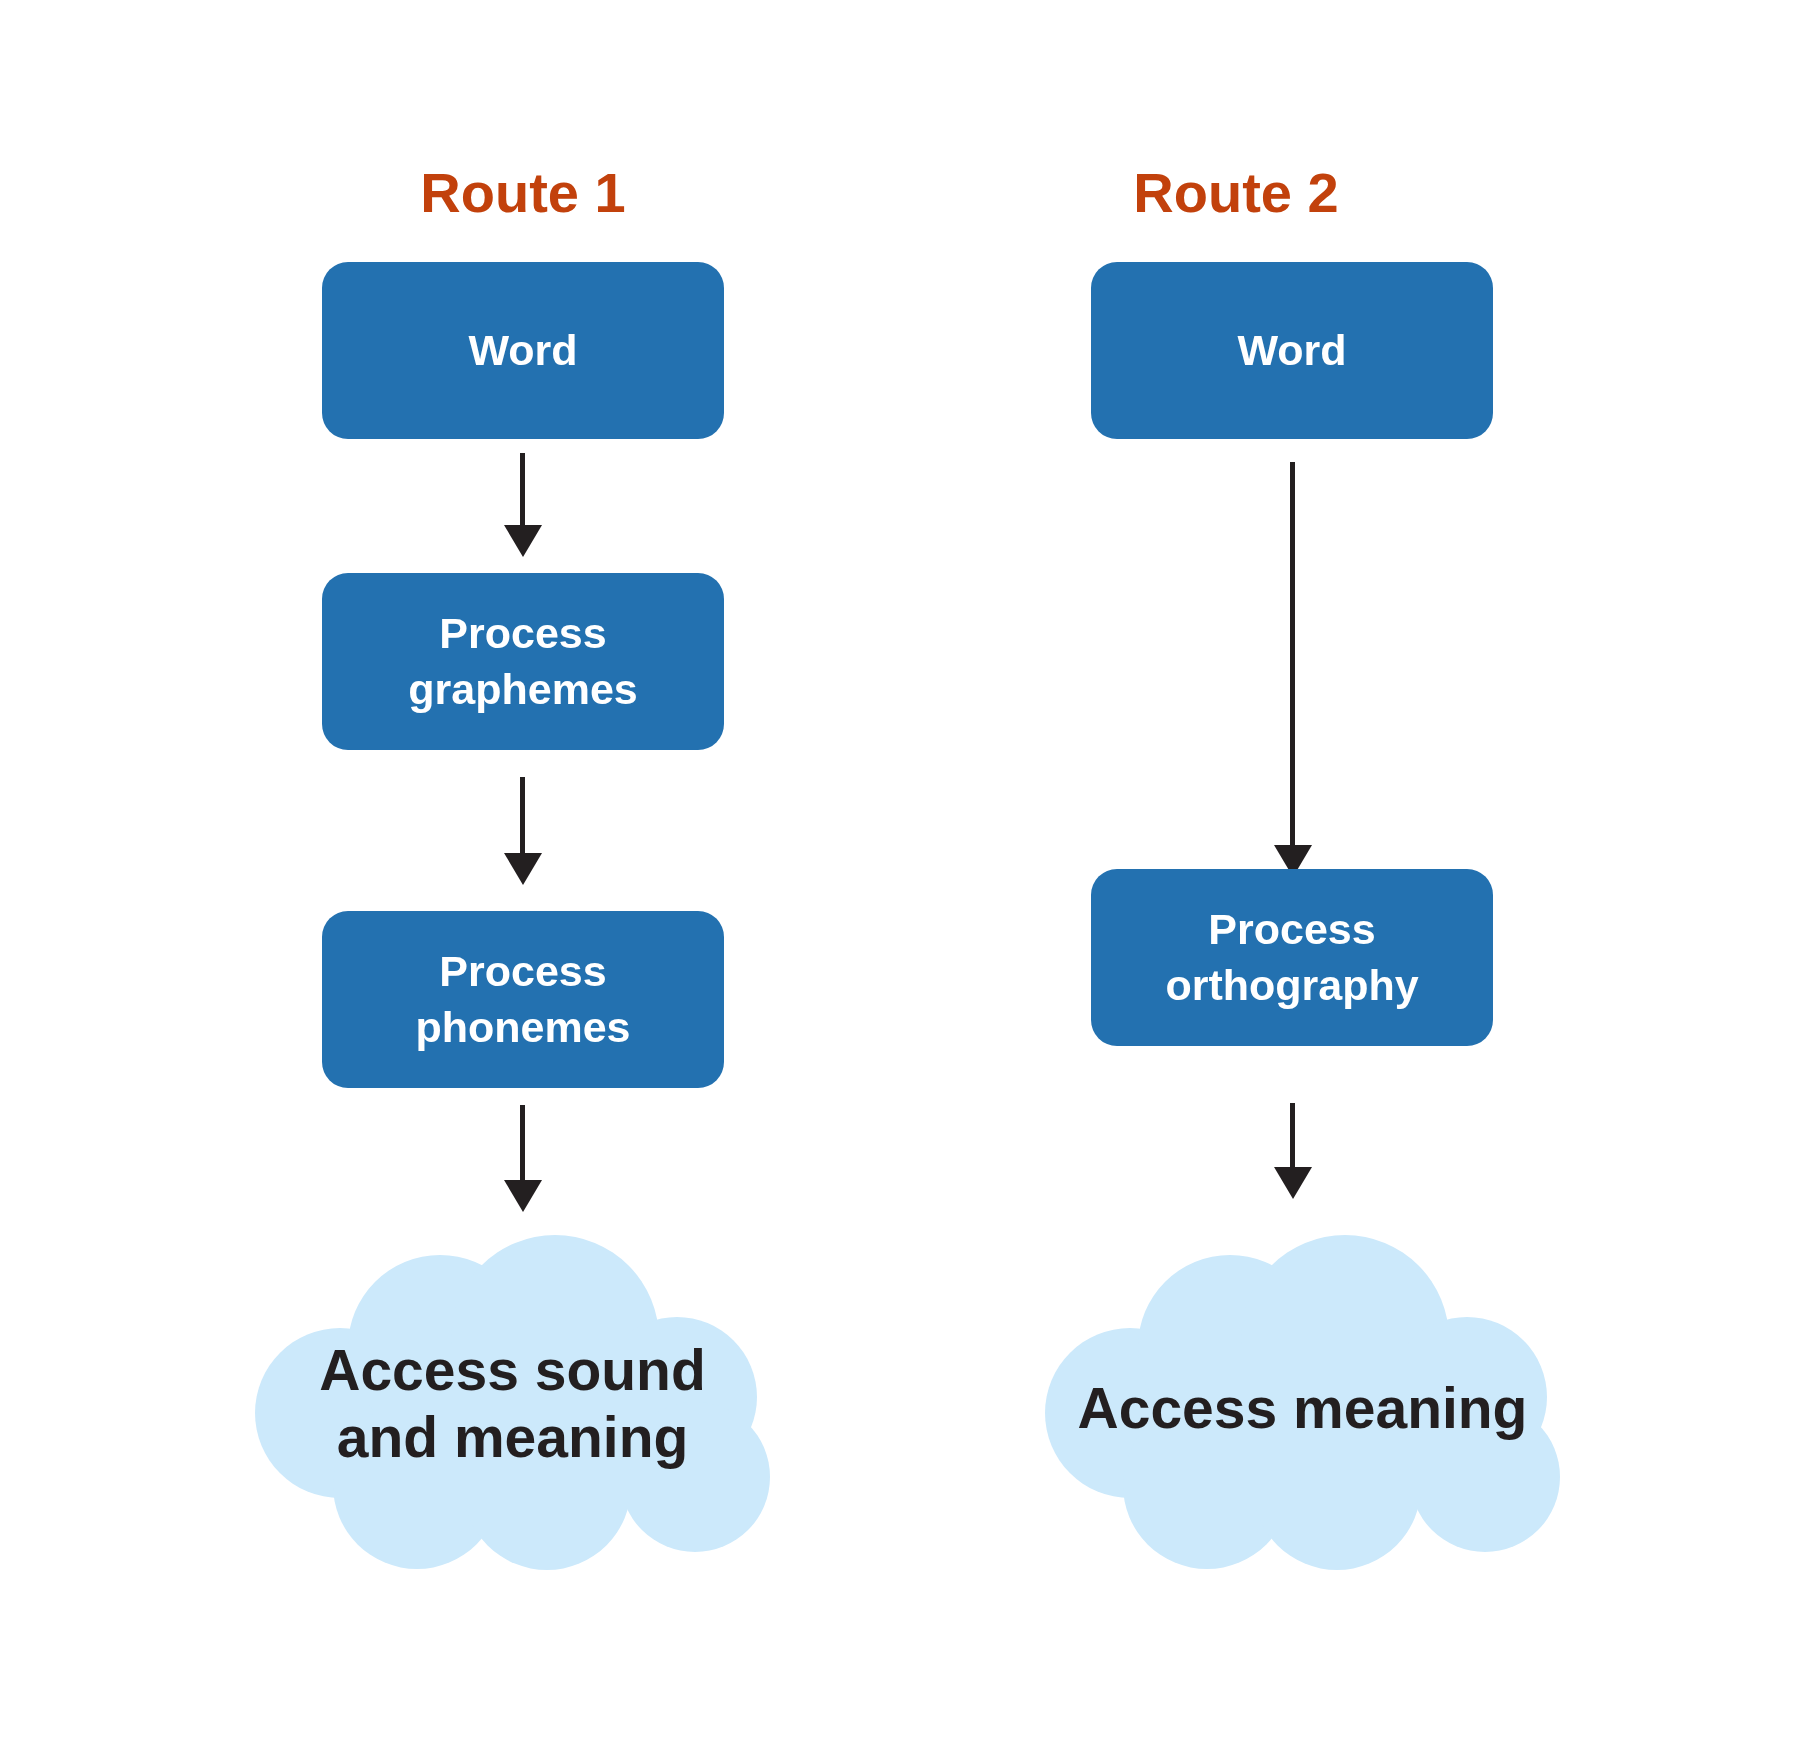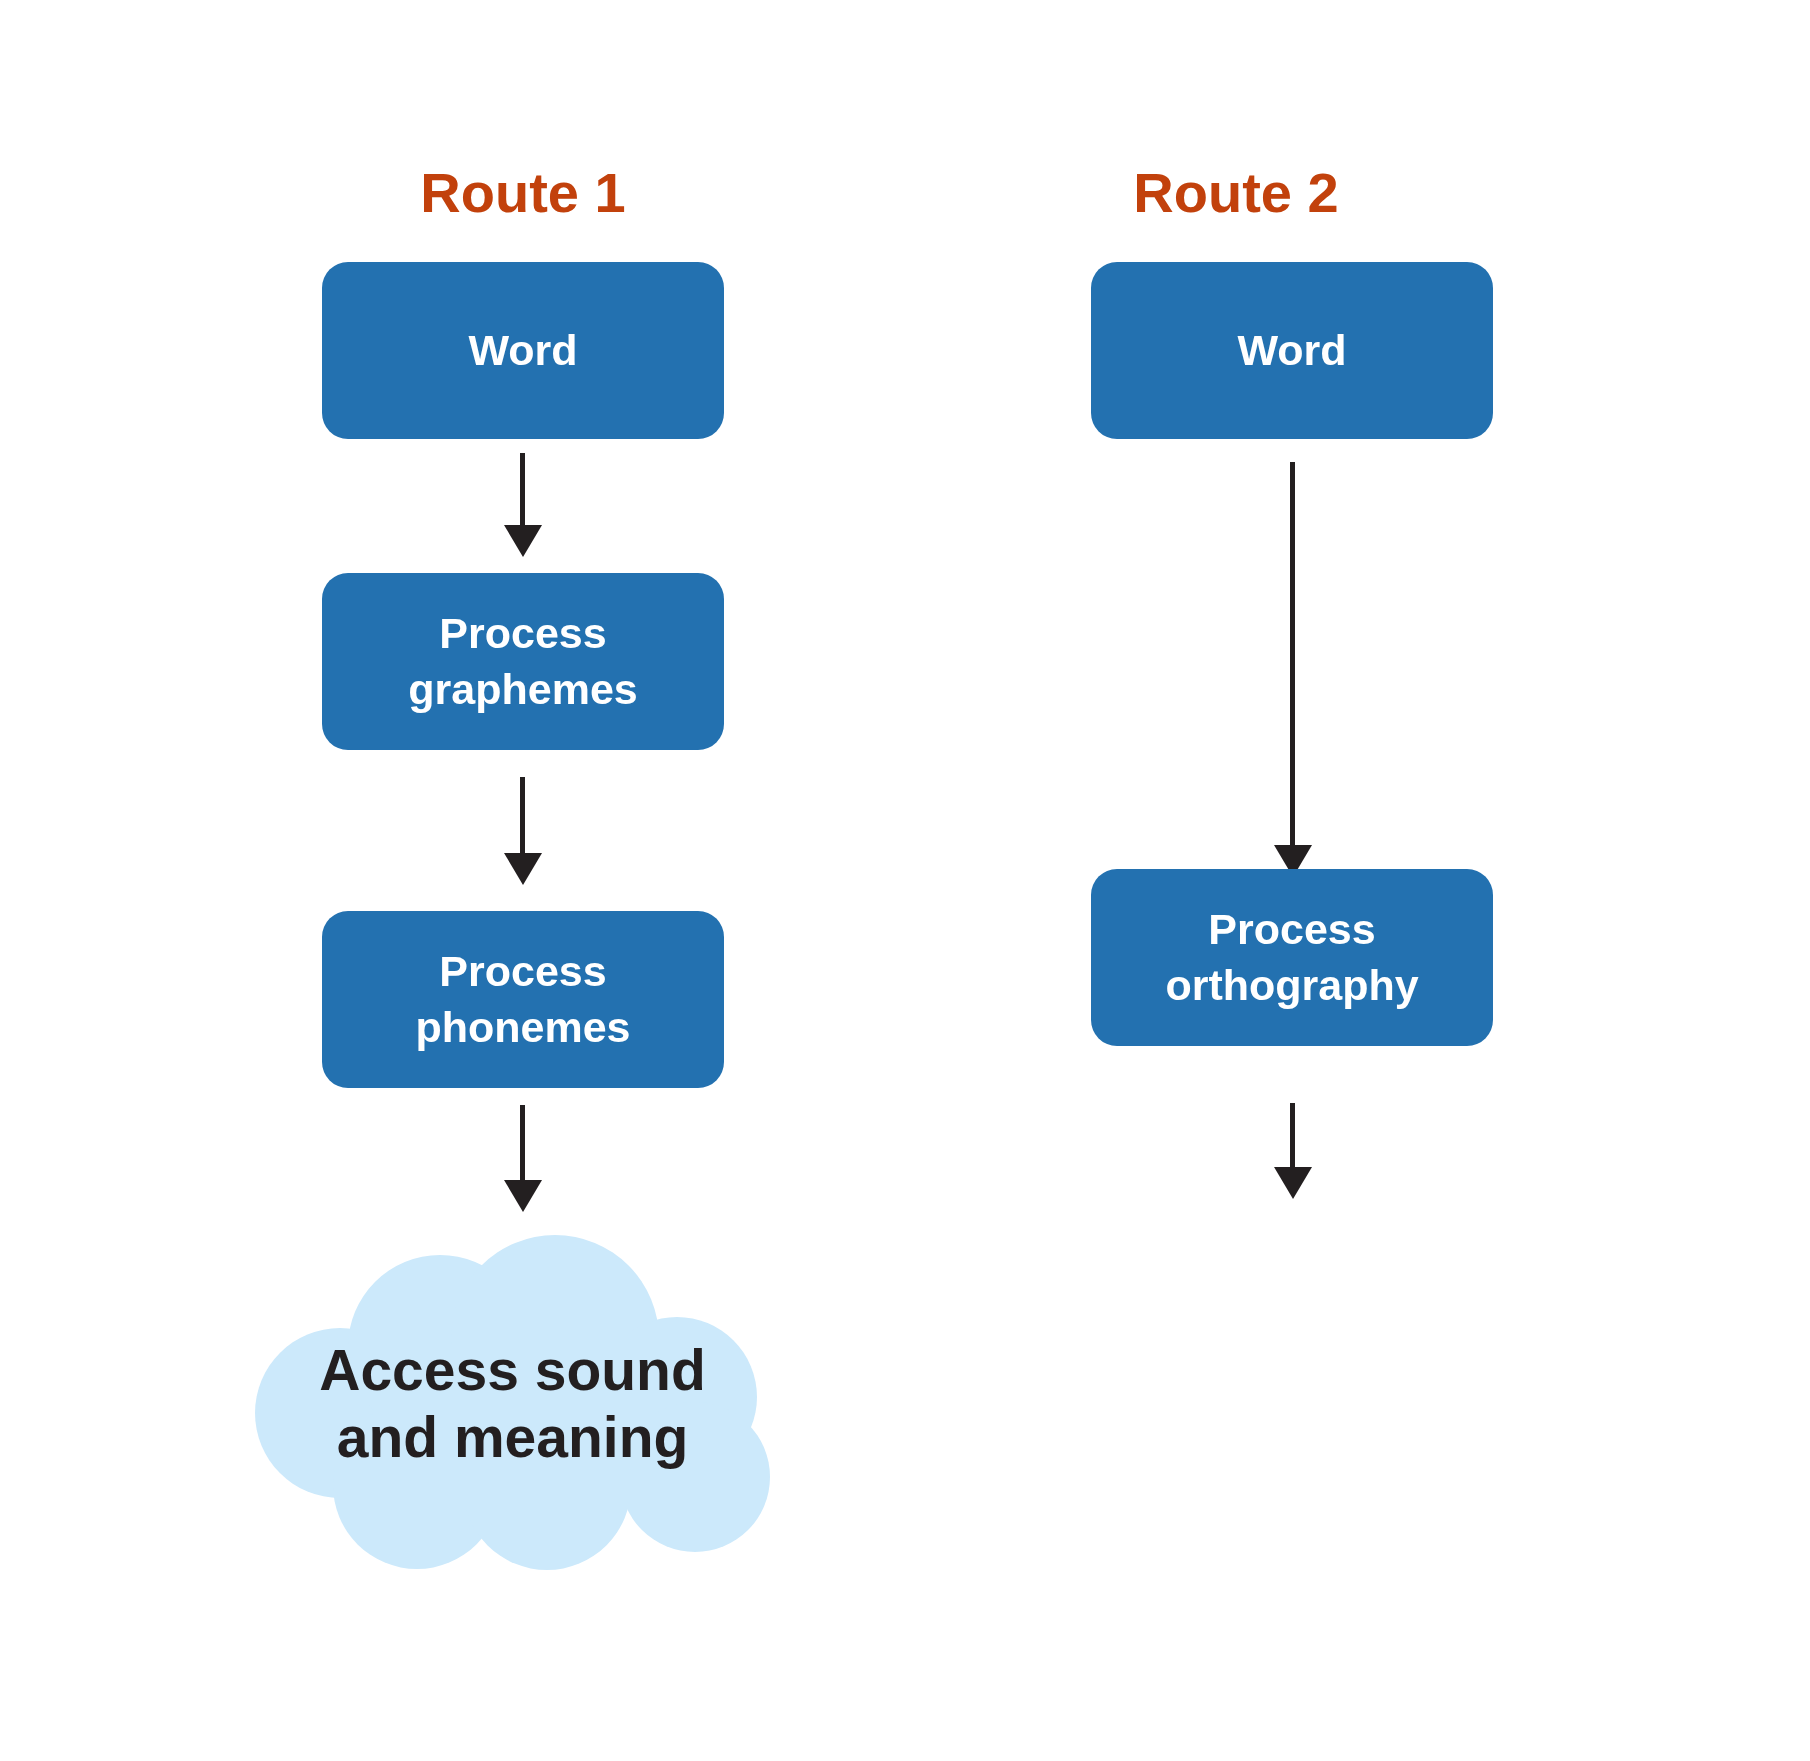--- a/index.html
+++ b/index.html
@@ -168,14 +168,31 @@
     <div class="head"></div>
   </div>
 
   <div class="node r2-orthography">Process orthography</div>
 
   <div class="arrow a-r2-2">
     <div class="shaft"></div>
     <div class="head"></div>
   </div>
 
+  <div class="cloud cloud-2">
+    <svg viewBox="0 0 515 335">
+      <g fill="#cce9fb">
+        <circle cx="85" cy="178" r="85"></circle>
+        <circle cx="185" cy="112" r="92"></circle>
+        <circle cx="300" cy="104" r="104"></circle>
+        <circle cx="422" cy="162" r="80"></circle>
+        <circle cx="440" cy="242" r="75"></circle>
+        <circle cx="162" cy="250" r="84"></circle>
+        <circle cx="292" cy="251" r="84"></circle>
+        <rect x="120" y="110" width="280" height="160"></rect>
+      </g>
+    </svg>
+    <div class="cloud-label">
+      <div>Access meaning</div>
+    </div>
+  </div>
 
 </div>
 
 </body></html>

